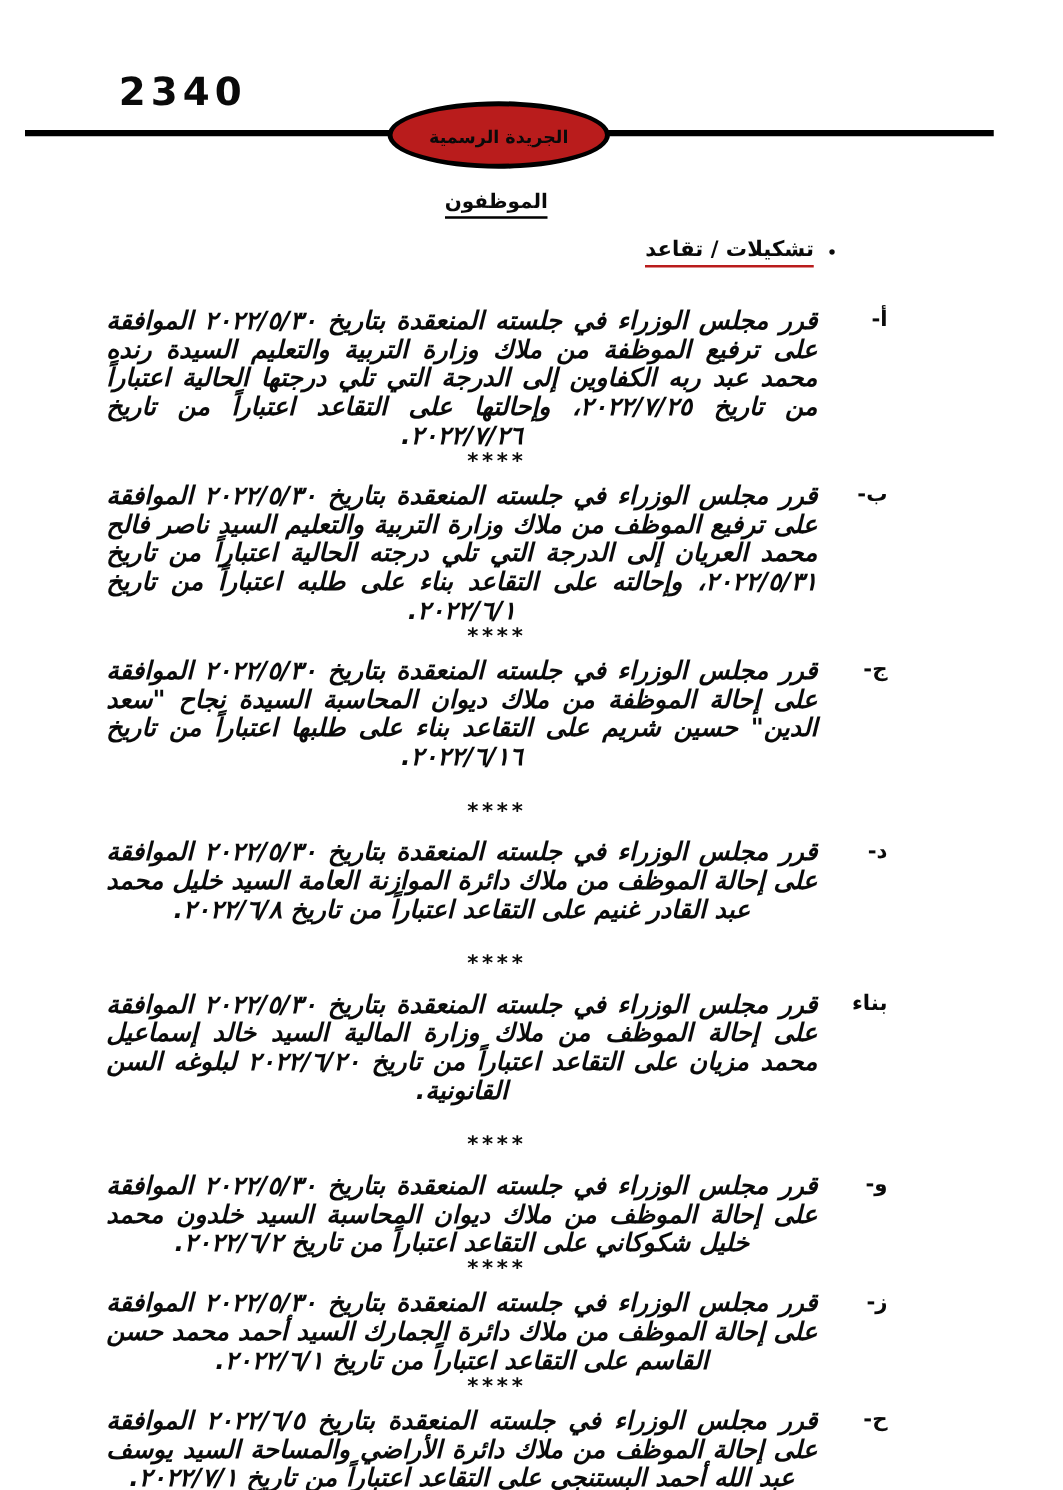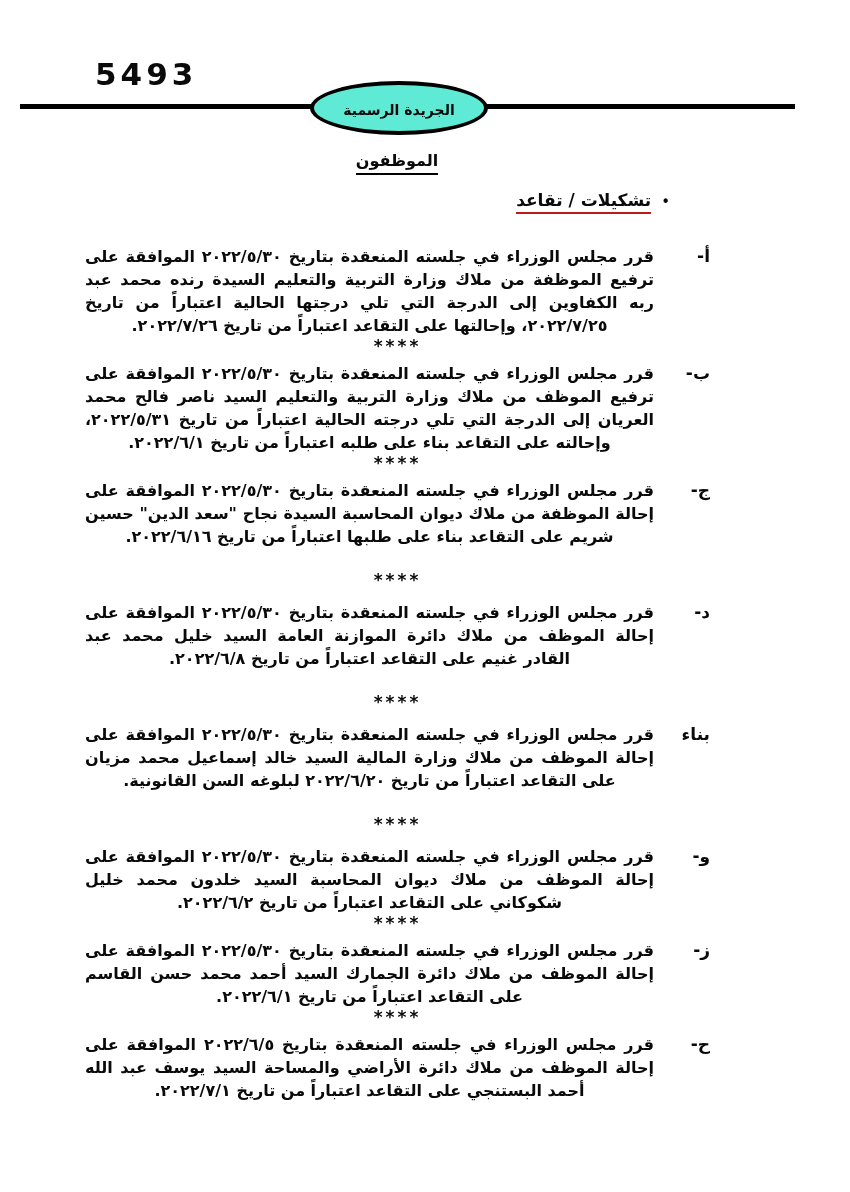--- a/index.html
+++ b/index.html
@@ -20,21 +20,21 @@
     direction: ltr;
   }
   .header-rule {
     position: absolute; top: 104px; left: 20px; right: 55px;
     height: 5px; background: #000;
   }
   .banner-oval {
     position: absolute; top: 81px; left: 310px;
     width: 178px; height: 54px;
     border: 4px solid #000; border-radius: 50%;
-    background: #5eead4;
+    background: #b91c1c;
     display: flex; align-items: center; justify-content: center;
   }
   .banner-oval span { font-size: 14px; font-weight: 600; padding-top: 4px; }
   
   .section-title-row { text-align: center; margin-top: 13px; transform: translateX(-28px); }
   .section-title {
     display: inline-block;
     font-size: 16px; font-weight: 700;
     border-bottom: 2.5px solid #000; padding-bottom: 3px;
   }
@@ -50,39 +50,39 @@
   
   .decree-list { margin: 31px 140px 0 85px; }
   .decree-item { display: flex; align-items: flex-start; }
   .item-label {
     flex: 0 0 44px; margin-left: 12px;
     font-size: 17px; font-weight: 700; line-height: 23px;
     white-space: nowrap;
   }
   .item-text {
     flex: 1 1 auto;
-    font-size: 16px; font-weight: 700; line-height: 23px;
-    text-align: justify; text-align-last: center;
+    font-size: 20px; font-weight: 700; line-height: 23px;
+    text-align: justify; text-align-last: center; font-style: italic;
   }
   .separator {
     text-align: center;
     font-size: 17px; font-weight: 700; letter-spacing: 3px;
     line-height: 13px;
     margin: 3px 0 9px 0;
     direction: ltr;
   }
   .separator.spacious { margin-top: 26px; margin-bottom: 14px; }
 </style>
 </head>
 <body>
 
 <div class="page">
 
   <div class="header">
-    <div class="page-number">5493</div>
+    <div class="page-number">2340</div>
     <div class="header-rule"></div>
     <div class="banner-oval">
       <span>الجريدة الرسمية</span>
     </div>
   </div>
 
   <div class="section-title-row">
     <span class="section-title">الموظفون</span>
   </div>
 

